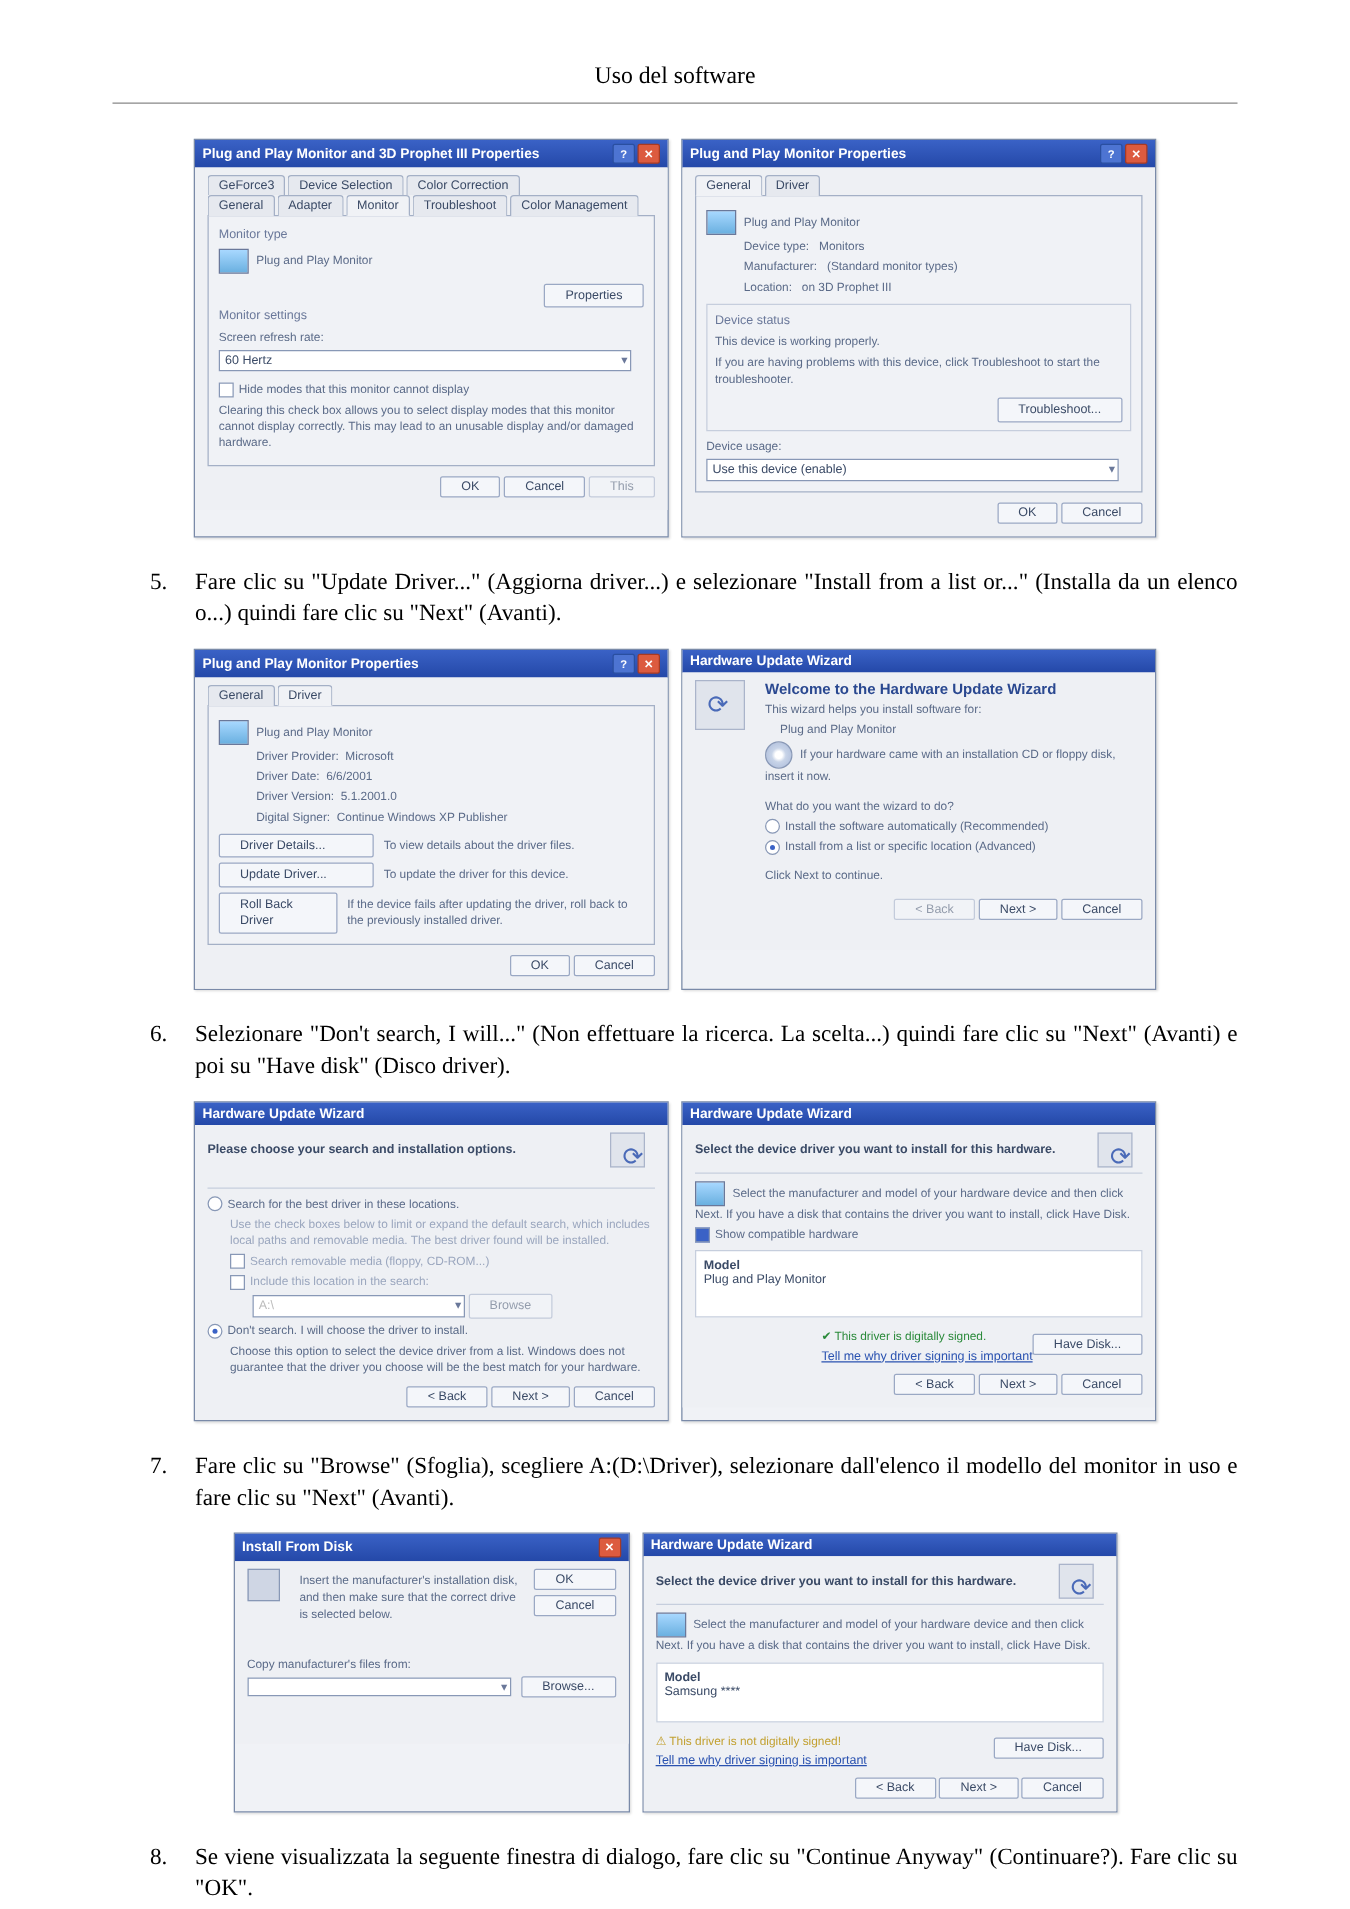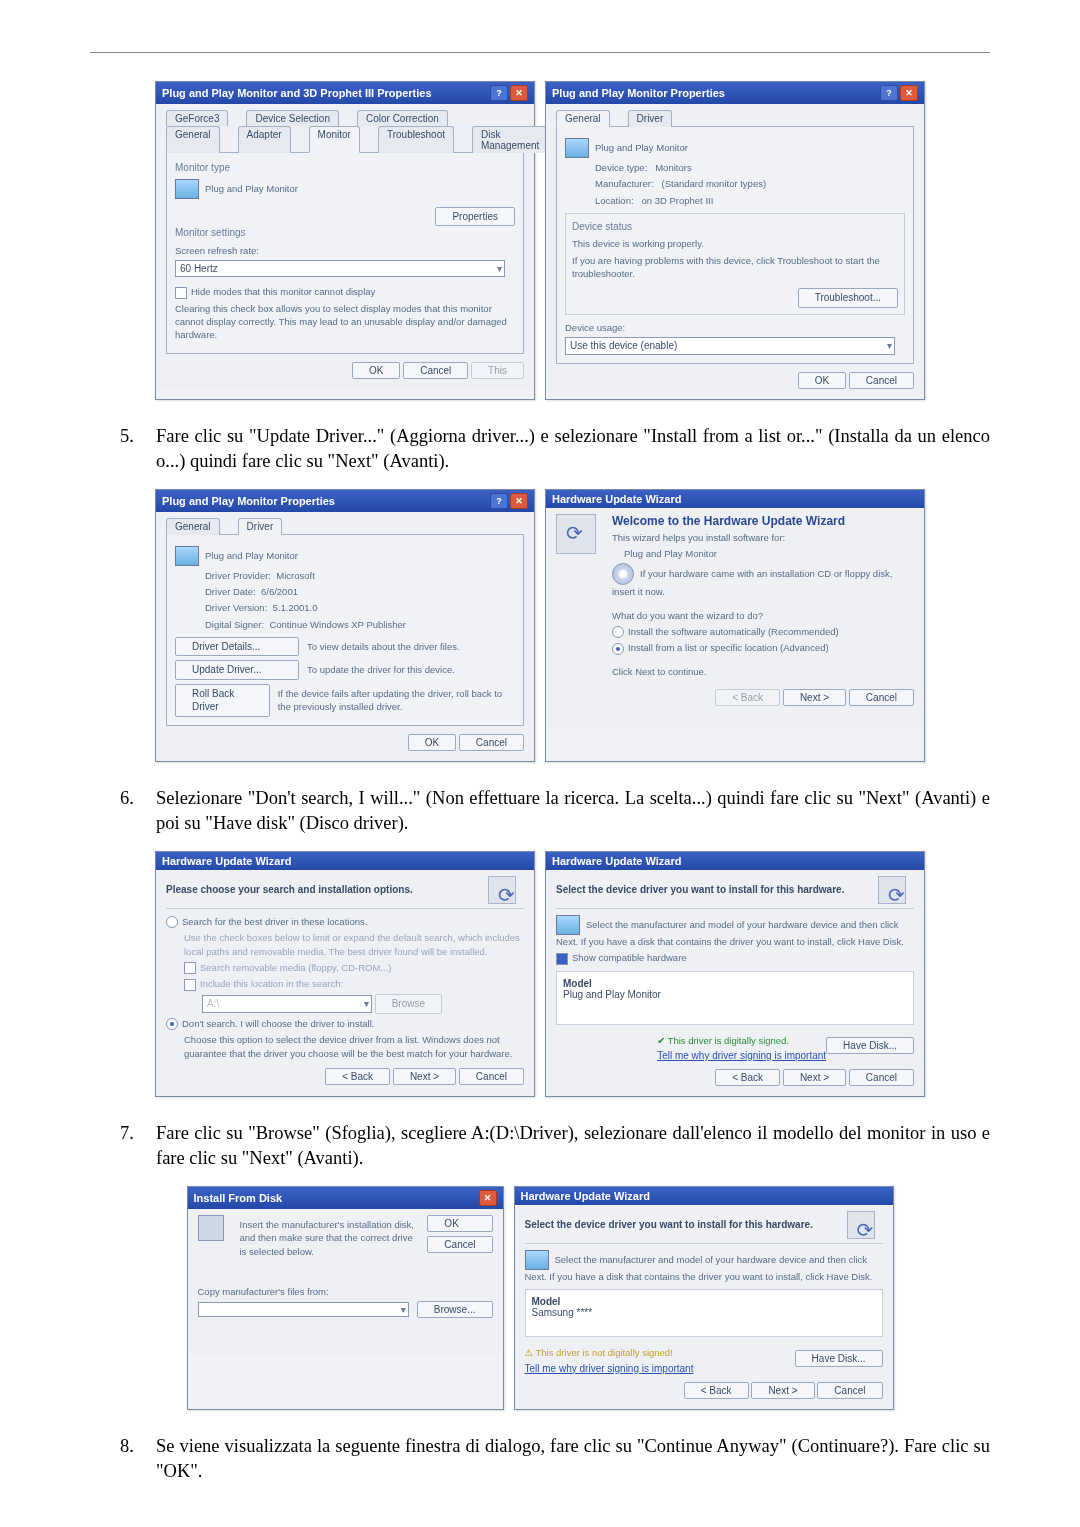--- a/index.html
+++ b/index.html
@@ -83,21 +83,21 @@
   .winbtn.help {
     background: #4d74d2;
     border-color: #2a4fa0;
   }
   .dlg-body {
     padding: 6px 10px 10px 10px;
     background: #eef0f4;
   }
   .tabs {
     display: flex;
-    gap: 18px;
+    gap: 2px;
     font-size: 10px;
     margin-bottom: 0;
   }
   .tab {
     padding: 2px 8px;
     border: 1px solid #a4b0c6;
     border-bottom: none;
     background: #e6e9ef;
     border-radius: 3px 3px 0 0;
   }
@@ -255,20 +255,21 @@
   .browse-row {
     display: flex;
     align-items: center;
     gap: 8px;
   }
 </style>
 </head>
 <body>
 
 <div class="page">
+  <div class="header-title">Uso del software</div>
   <hr class="hr">
 
   <div class="shot-row">
 
     <div class="dialog">
       <div class="titlebar">
         <span>Plug and Play Monitor and 3D Prophet III Properties</span>
         <span class="winbtns">
             <span class="winbtn help">?</span>
             <span class="winbtn">✕</span>
@@ -278,21 +279,21 @@
         <div class="tabs">
           <span class="tab">GeForce3</span>
           <span class="tab">Device Selection</span>
           <span class="tab">Color Correction</span>
         </div>
         <div class="tabs">
           <span class="tab">General</span>
           <span class="tab">Adapter</span>
           <span class="tab active">Monitor</span>
           <span class="tab">Troubleshoot</span>
-          <span class="tab">Disk Management</span>
+          <span class="tab">Color Management</span>
         </div>
         <div class="panel">
           <div class="fieldset-title">Monitor type</div>
           <div class="grp"><span class="icon-monitor"></span><span>Plug and Play Monitor</span></div>
           <div class="btn-row"><span class="btn">Properties</span></div>
           <div class="fieldset-title">Monitor settings</div>
           <div class="grp">Screen refresh rate:</div>
           <div class="dropdown" style="width:320px">60 Hertz</div>
           <div class="grp" style="margin-top:8px"><span class="chk"></span><span>Hide modes that this monitor cannot display</span></div>
           <div class="grp">Clearing this check box allows you to select display modes that this monitor cannot display correctly. This may lead to an unusable display and/or damaged hardware.</div>
@@ -418,21 +419,21 @@
     <div class="txt">Selezionare "Don't search, I will..." (Non effettuare la ricerca. La scelta...) quindi fare clic su "Next" (Avanti) e poi su "Have disk" (Disco driver).</div>
   </div>
 
   <div class="shot-row">
 
     <div class="dialog">
       <div class="titlebar">
         <span>Hardware Update Wizard</span>
       </div>
       <div class="dlg-body">
-        <div style="display:flex;justify-content:space-between;align-items:center;border-bottom:1px solid #c6cedd;padding-bottom:4px;margin-bottom:6px">
+        <div style="display:flex;justify-content:space-between;align-items:center;border-bottom:1px solid #c6cedd;padding-bottom:16px;margin-bottom:6px">
           <span style="font-weight:bold">Please choose your search and installation options.</span>
           <span class="icon-wizard" style="width:26px;height:26px"></span>
         </div>
         <div class="grp"><span class="radio"></span><span>Search for the best driver in these locations.</span></div>
         <div class="grp" style="margin-left:18px;color:#9aa6be">Use the check boxes below to limit or expand the default search, which includes local paths and removable media. The best driver found will be installed.</div>
         <div class="grp" style="margin-left:18px;color:#9aa6be"><span class="chk"></span><span>Search removable media (floppy, CD-ROM...)</span></div>
         <div class="grp" style="margin-left:18px;color:#9aa6be"><span class="chk"></span><span>Include this location in the search:</span></div>
         <div class="grp" style="margin-left:36px"><span class="dropdown" style="width:160px;color:#bbb">A:\</span> <span class="btn" style="opacity:.5">Browse</span></div>
         <div class="grp"><span class="radio checked"></span><span>Don't search. I will choose the driver to install.</span></div>
         <div class="grp" style="margin-left:18px">Choose this option to select the device driver from a list. Windows does not guarantee that the driver you choose will be the best match for your hardware.</div>

